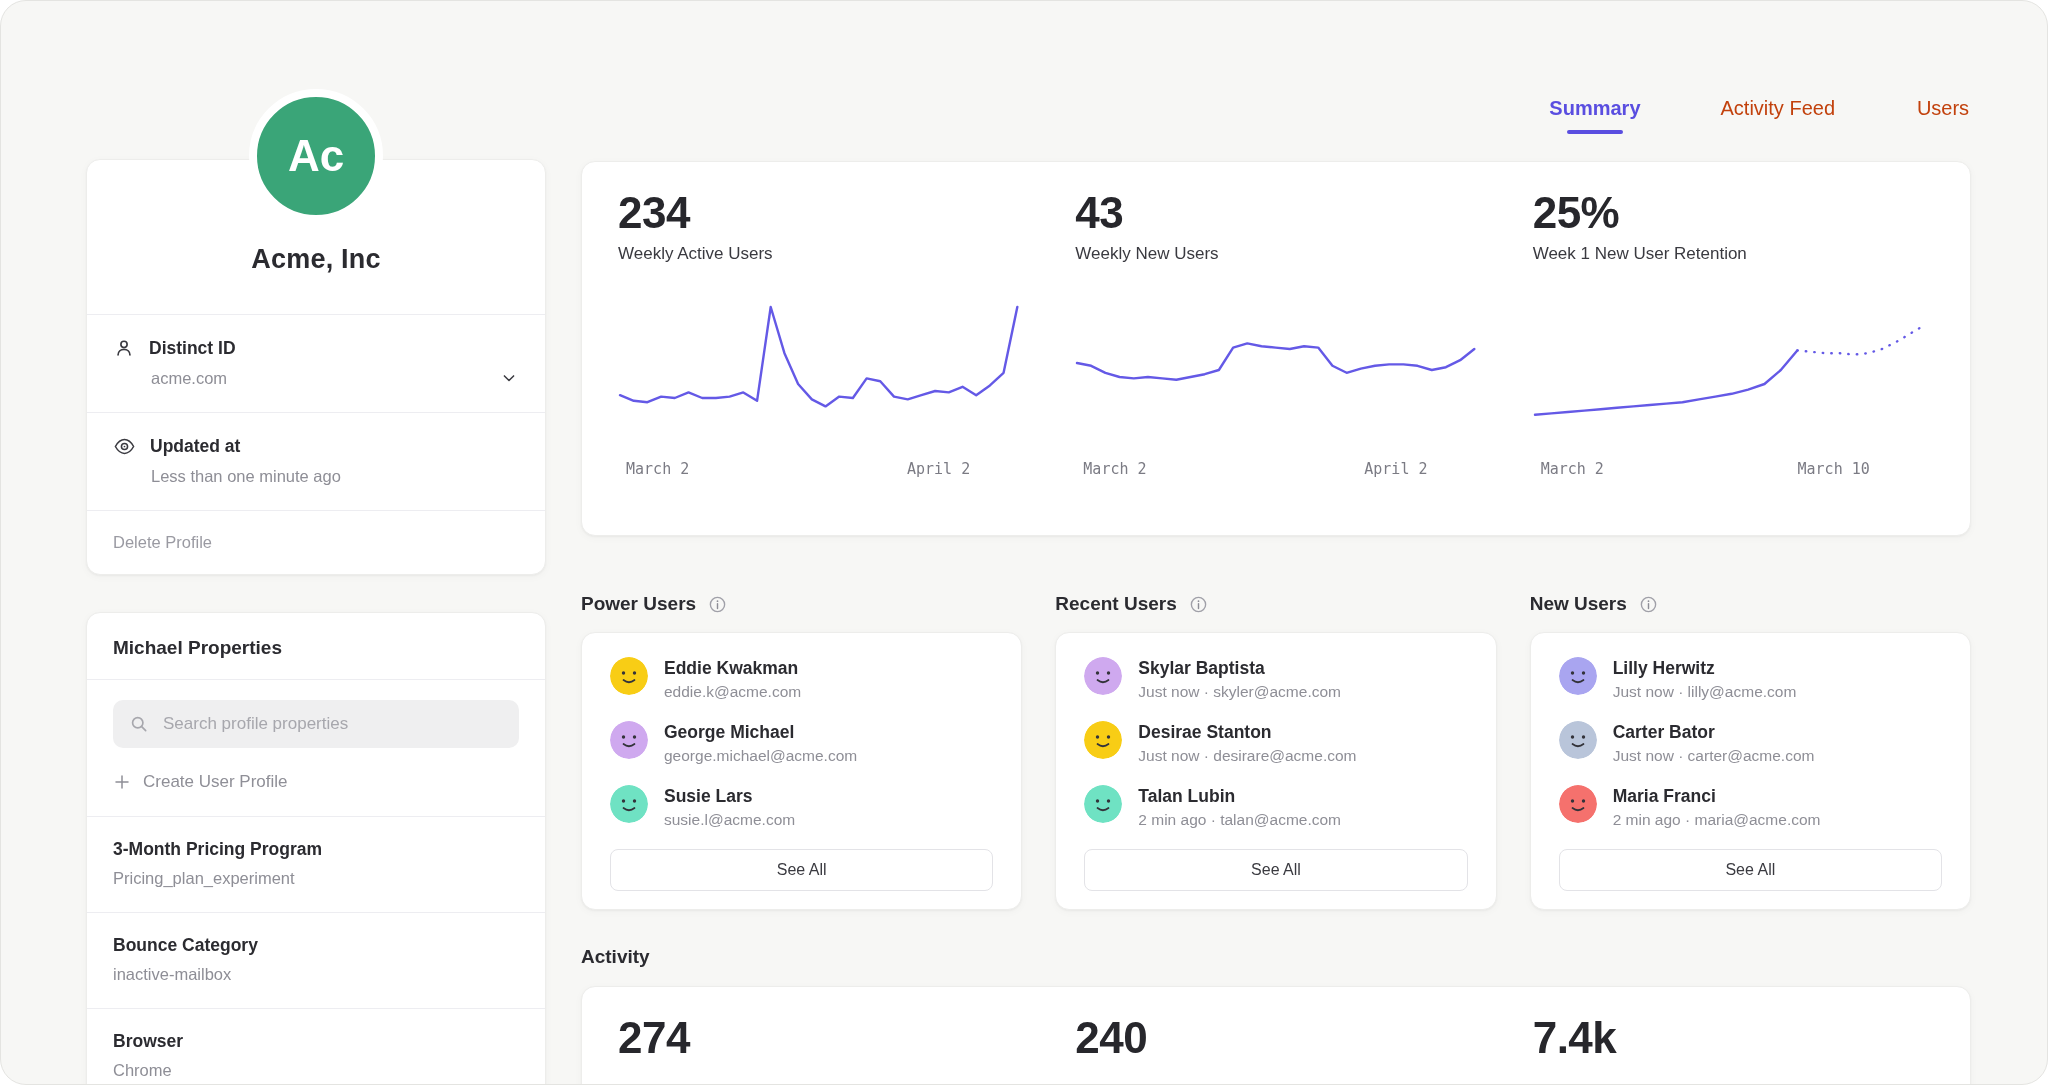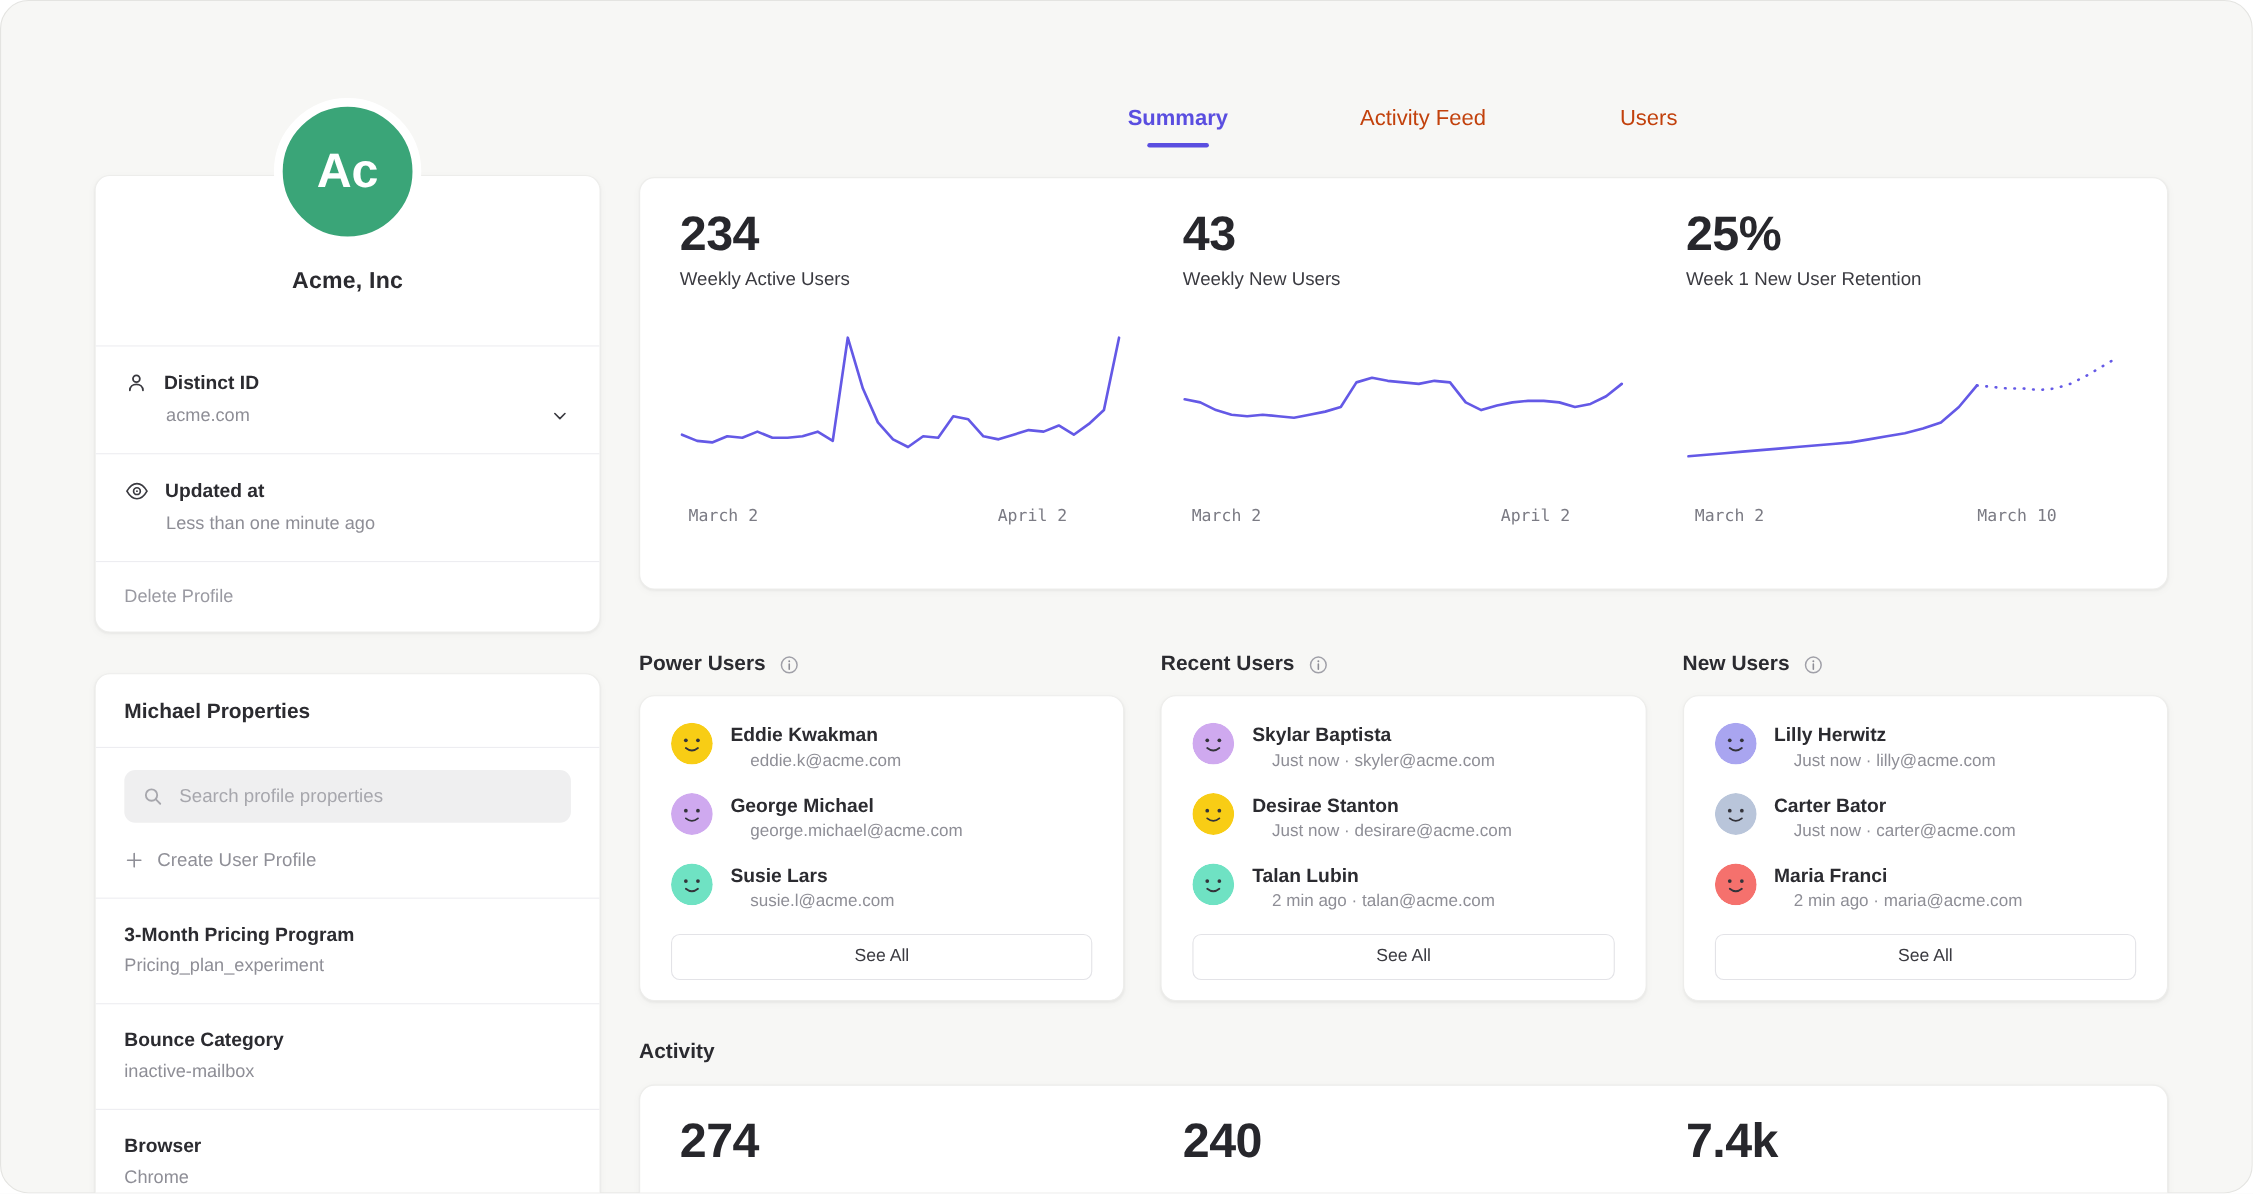--- a/index.html
+++ b/index.html
@@ -9,21 +9,21 @@
          border-radius:26px;overflow:hidden;}
   
   .sidebar{position:absolute;left:85px;top:88px;width:460px;}
   .avatar-wrap{position:relative;height:70px;z-index:3;}
   .brand-avatar{position:absolute;left:50%;top:0;transform:translateX(-50%);
      width:118px;height:118px;border-radius:50%;display:flex;align-items:center;justify-content:center;
      border:8px solid #ffffff;color:#fff;font-size:44px;font-weight:bold;}
   .card{background:#fff;border:1px solid #ededeb;border-radius:14px;
         box-shadow:0 1px 2px rgba(0,0,0,.04),0 2px 8px rgba(0,0,0,.03);}
   .title-block{height:154px;padding-top:84px;text-align:center;box-sizing:border-box;}
-  .brand-name{font-size:21px;font-weight:bold;letter-spacing:.2px;}
+  .brand-name{font-size:27px;font-weight:bold;letter-spacing:.2px;}
   .divider{height:1px;background:#ededf1;}
   .field-row{padding:22px 26px 24px;}
   .field-head{display:flex;align-items:center;gap:14px;font-size:17.5px;font-weight:bold;}
   .field-head svg{flex:0 0 auto;}
   .field-value-row{display:flex;align-items:center;justify-content:space-between;margin:9px 0 0 38px;}
   .field-value{font-size:16.5px;color:#8e8e96;}
   .delete-row{padding:22px 26px;font-size:16.5px;color:#9a9aa2;cursor:pointer;}
   .props-card{margin-top:37px;height:560px;}
   .props-header{padding:24px 26px 20px;font-size:19px;font-weight:bold;}
   .search-wrap{padding:20px 26px 0;}
@@ -32,21 +32,21 @@
   .search-box input{border:none;outline:none;background:transparent;flex:1;
      font-size:17px;color:#8b5cf6;font-family:"Liberation Sans",sans-serif;}
   .search-box input::placeholder{color:#a7a7ad;}
   .create-row{display:flex;align-items:center;gap:12px;padding:24px 26px 24px;
      color:#8f8f97;font-size:17px;cursor:pointer;}
   .prop-row{padding:22px 26px 24px;cursor:default;}
   .prop-label{font-size:17.5px;font-weight:bold;}
   .prop-value{font-size:16.5px;color:#8e8e96;margin-top:9px;}
   
   .main{position:absolute;left:580px;top:88px;width:1390px;}
-  .tabs{display:flex;justify-content:center;gap:120px;height:64px;box-sizing:border-box;padding-top:8px;}
+  .tabs{display:flex;justify-content:flex-end;gap:80px;height:64px;box-sizing:border-box;padding-top:8px;}
   .tab{font-size:20px;color:#c2410c;text-align:center;cursor:pointer;}
   .tab .tab-underline{display:block;width:56px;height:3.5px;border-radius:2px;
       margin:10px auto 0;background:transparent;}
   .tab.active{color:#5a4ee0;font-weight:bold;}
   .tab.active .tab-underline{background:#5a4ee0;}
   .summary-card{margin-top:8px;box-sizing:border-box;height:375px;
      padding:26px 36px 24px;display:grid;grid-template-columns:repeat(3,1fr);column-gap:56px;}
   .stat-value{font-size:44px;font-weight:bold;letter-spacing:-.5px;color:#27272c;}
   .stat-label{font-size:17px;color:#3a3a40;margin-top:6px;}
   .spark{margin-top:30px;width:100%;height:150px;display:block;}
@@ -56,21 +56,21 @@
      font-family:"DejaVu Sans Mono","Liberation Mono",monospace;font-size:15px;color:#7b7b84;}
   .tick-row .t1{position:absolute;left:2%;}
   .tick-row .t2{position:absolute;}
   
   .users-row{display:grid;grid-template-columns:repeat(3,1fr);column-gap:33px;margin-top:56px;}
   .section-title{display:flex;align-items:center;gap:12px;font-size:19px;font-weight:bold;height:24px;}
   .user-card{margin-top:16px;padding:24px 28px 18px;box-sizing:border-box;}
   .user-line{display:flex;align-items:flex-start;gap:16px;margin-bottom:20px;cursor:pointer;}
   .u-avatar{width:38px;height:38px;border-radius:50%;flex:0 0 auto;}
   .u-name{font-size:17.5px;font-weight:bold;line-height:22px;}
-  .u-meta{font-size:15.5px;color:#8e8e96;margin-top:4px;margin-left:18px;}
+  .u-meta{font-size:15.5px;color:#8e8e96;margin-top:4px;}
   .see-all{margin-top:18px;height:42px;width:100%;background:#fff;border:1px solid #e3e3e7;
      border-radius:8px;font-size:16px;color:#3a3a40;display:flex;align-items:center;justify-content:center;
      cursor:pointer;font-family:"Liberation Sans",sans-serif;}
   
   .activity-title{margin-top:36px;font-size:19px;font-weight:bold;height:24px;}
   .activity-card{margin-top:16px;box-sizing:border-box;min-height:240px;
      padding:26px 36px;display:grid;grid-template-columns:repeat(3,1fr);column-gap:56px;}
   .info-icon{display:inline-flex;}
   .muted-stroke{stroke:#3a3a40;}
 </style>

